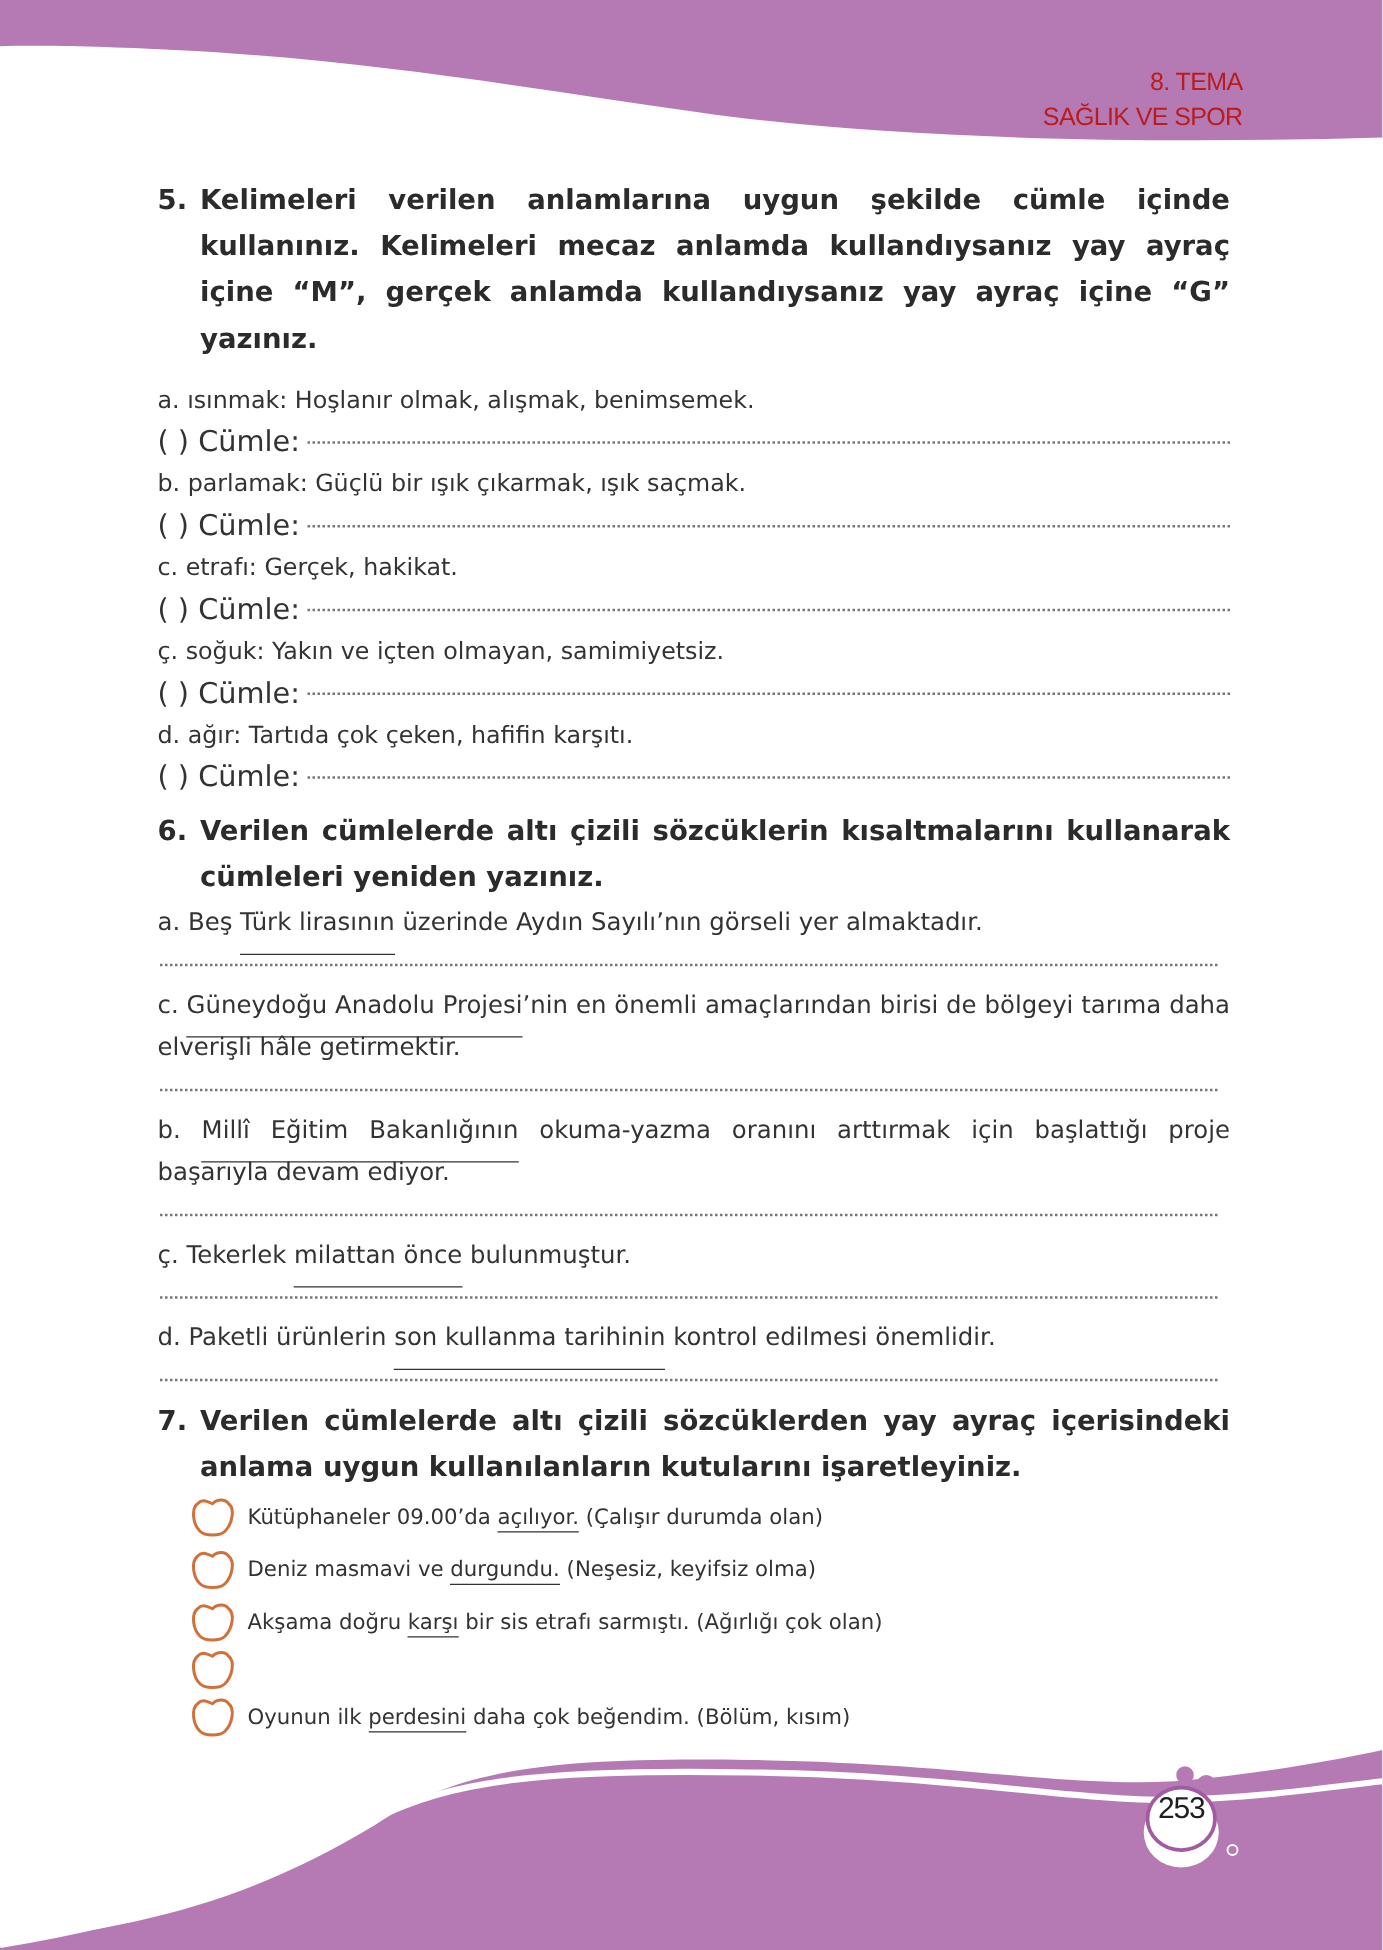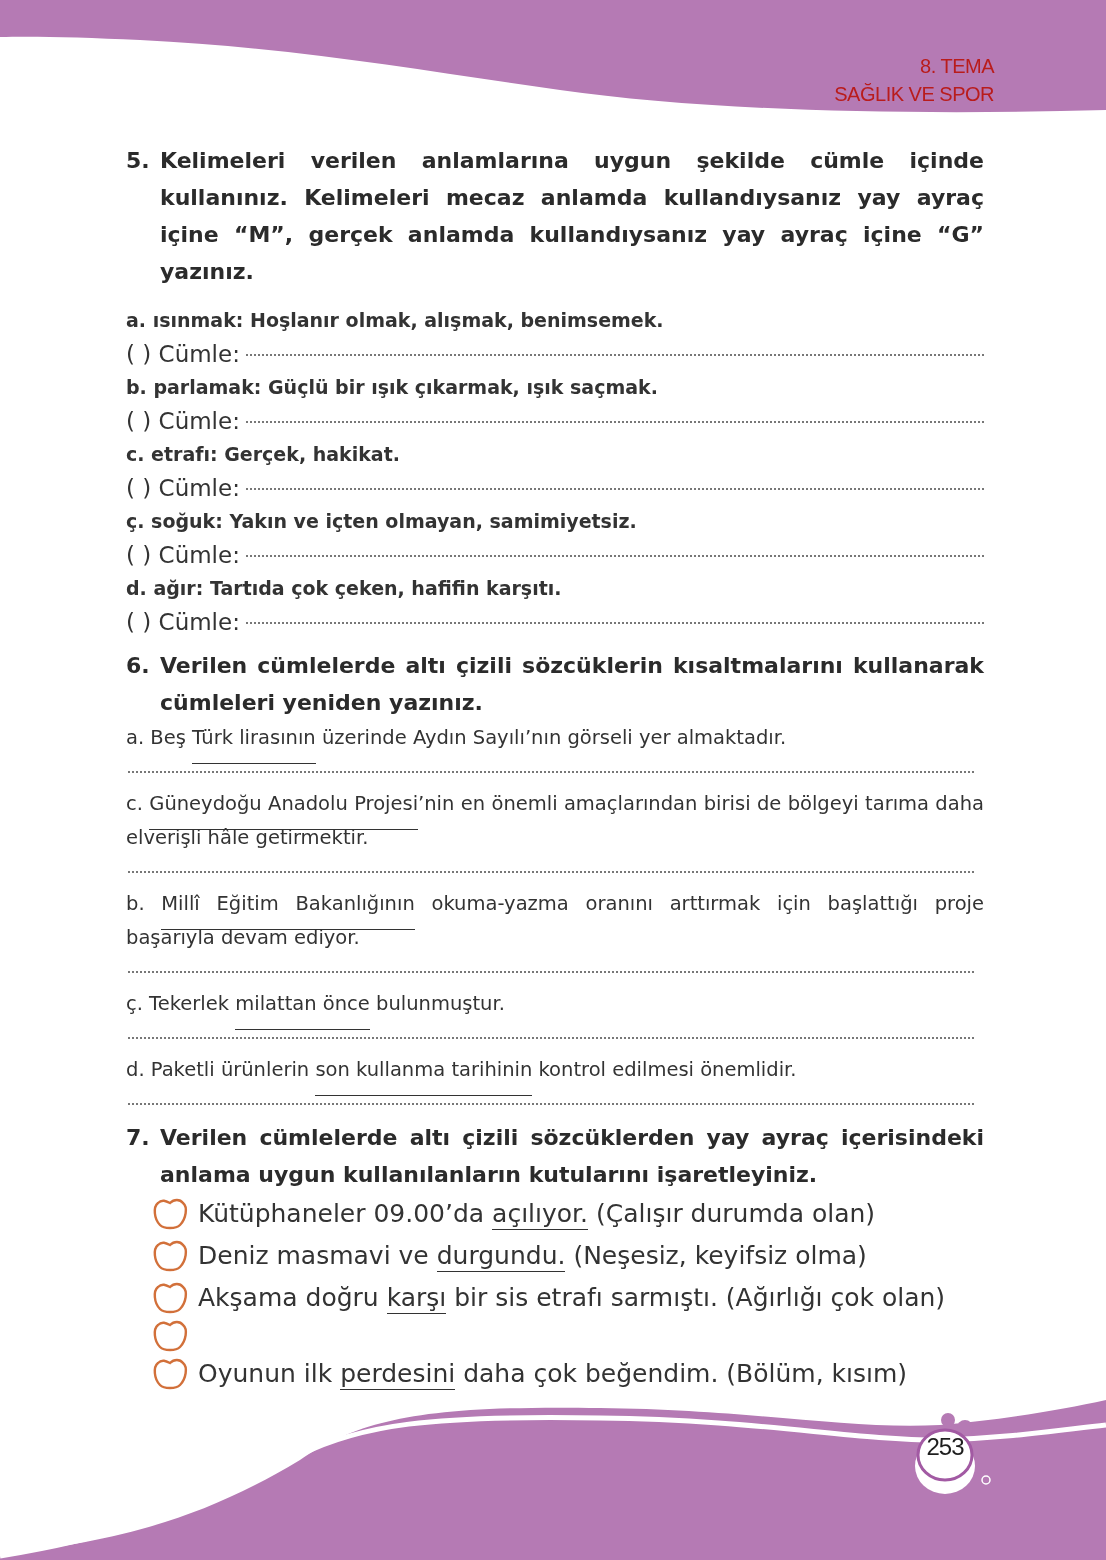--- a/index.html
+++ b/index.html
@@ -14,28 +14,28 @@
     font-family: "Liberation Sans", sans-serif; font-size: 20px; line-height: 28px;
     color: #b91c1c; letter-spacing: -0.5px;
   }
   .content { position: absolute; left: 126px; top: 142px; width: 858px; }
   .q-title {
     font-size: 22px; line-height: 37px; font-weight: bold; color: #2b2b2b;
     display: flex; margin: 0;
   }
   .q-num { width: 34px; flex: 0 0 34px; }
   .q-text { flex: 1; text-align: justify; }
-  .line { font-size: 19px; line-height: 33.5px; font-weight: bold; color: #333; white-space: nowrap; }
+  .line { font-size: 19px; line-height: 33.5px; font-weight: normal; color: #333; white-space: nowrap; }
   .answer-row { display: flex; align-items: baseline; font-size: 23px; line-height: 33.5px; color: #333; }
   .answer-row .lbl { white-space: nowrap; margin-right: 6px; }
   .dots { flex: 1; border-bottom: 2px dotted #777; height: 0; margin-bottom: 4px; position: relative; top: -6px; }
   .q6 .sent { font-size: 19.5px; line-height: 34px; color: #333; text-align: justify; }
   .q6 .sent u { text-decoration: none; border-bottom: 1.5px solid #333; padding-bottom: 14px; }
   .q6 .ansline { border-bottom: 2px dotted #777; height: 0; margin: 16px 10px 14px 2px; }
-  .q7 .item { display: flex; align-items: center; font-size: 25px; line-height: 42px; color: #333; margin-left: 24px; }
+  .q7 .item { display: flex; align-items: center; font-size: 17px; line-height: 42px; color: #333; margin-left: 24px; }
   .q7 .item u { text-decoration: none; border-bottom: 1.5px solid #333; padding-bottom: 1px; }
   .tulip { width: 40px; height: 34px; margin-right: 8px; flex: 0 0 40px; cursor: pointer; }
   .page-num {
     position: absolute; left: 920px; top: 1433px; width: 50px; height: 28px;
     font-family: "Liberation Sans", sans-serif; font-size: 24px; color: #1e1e1e;
     display: flex; align-items: center; justify-content: center; letter-spacing: -1px;
   }
 </style>
 </head>
 <body>

